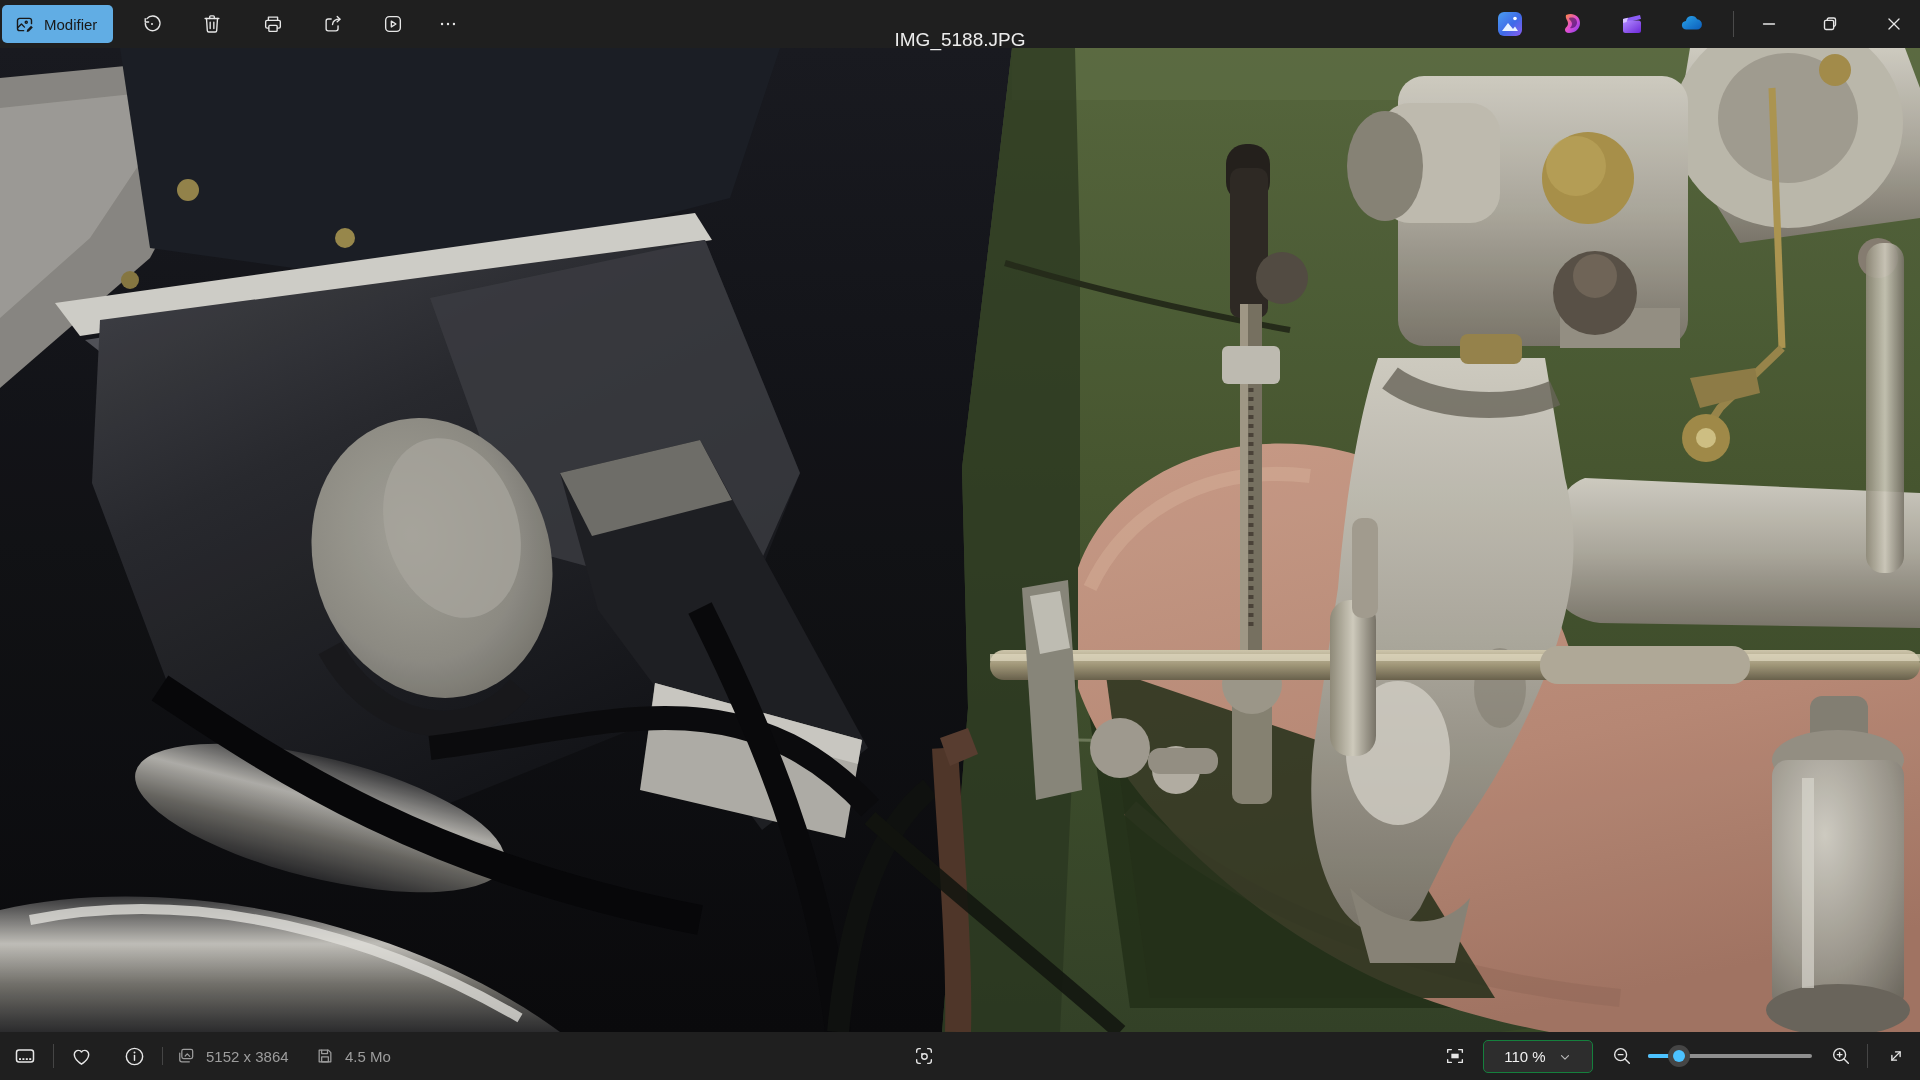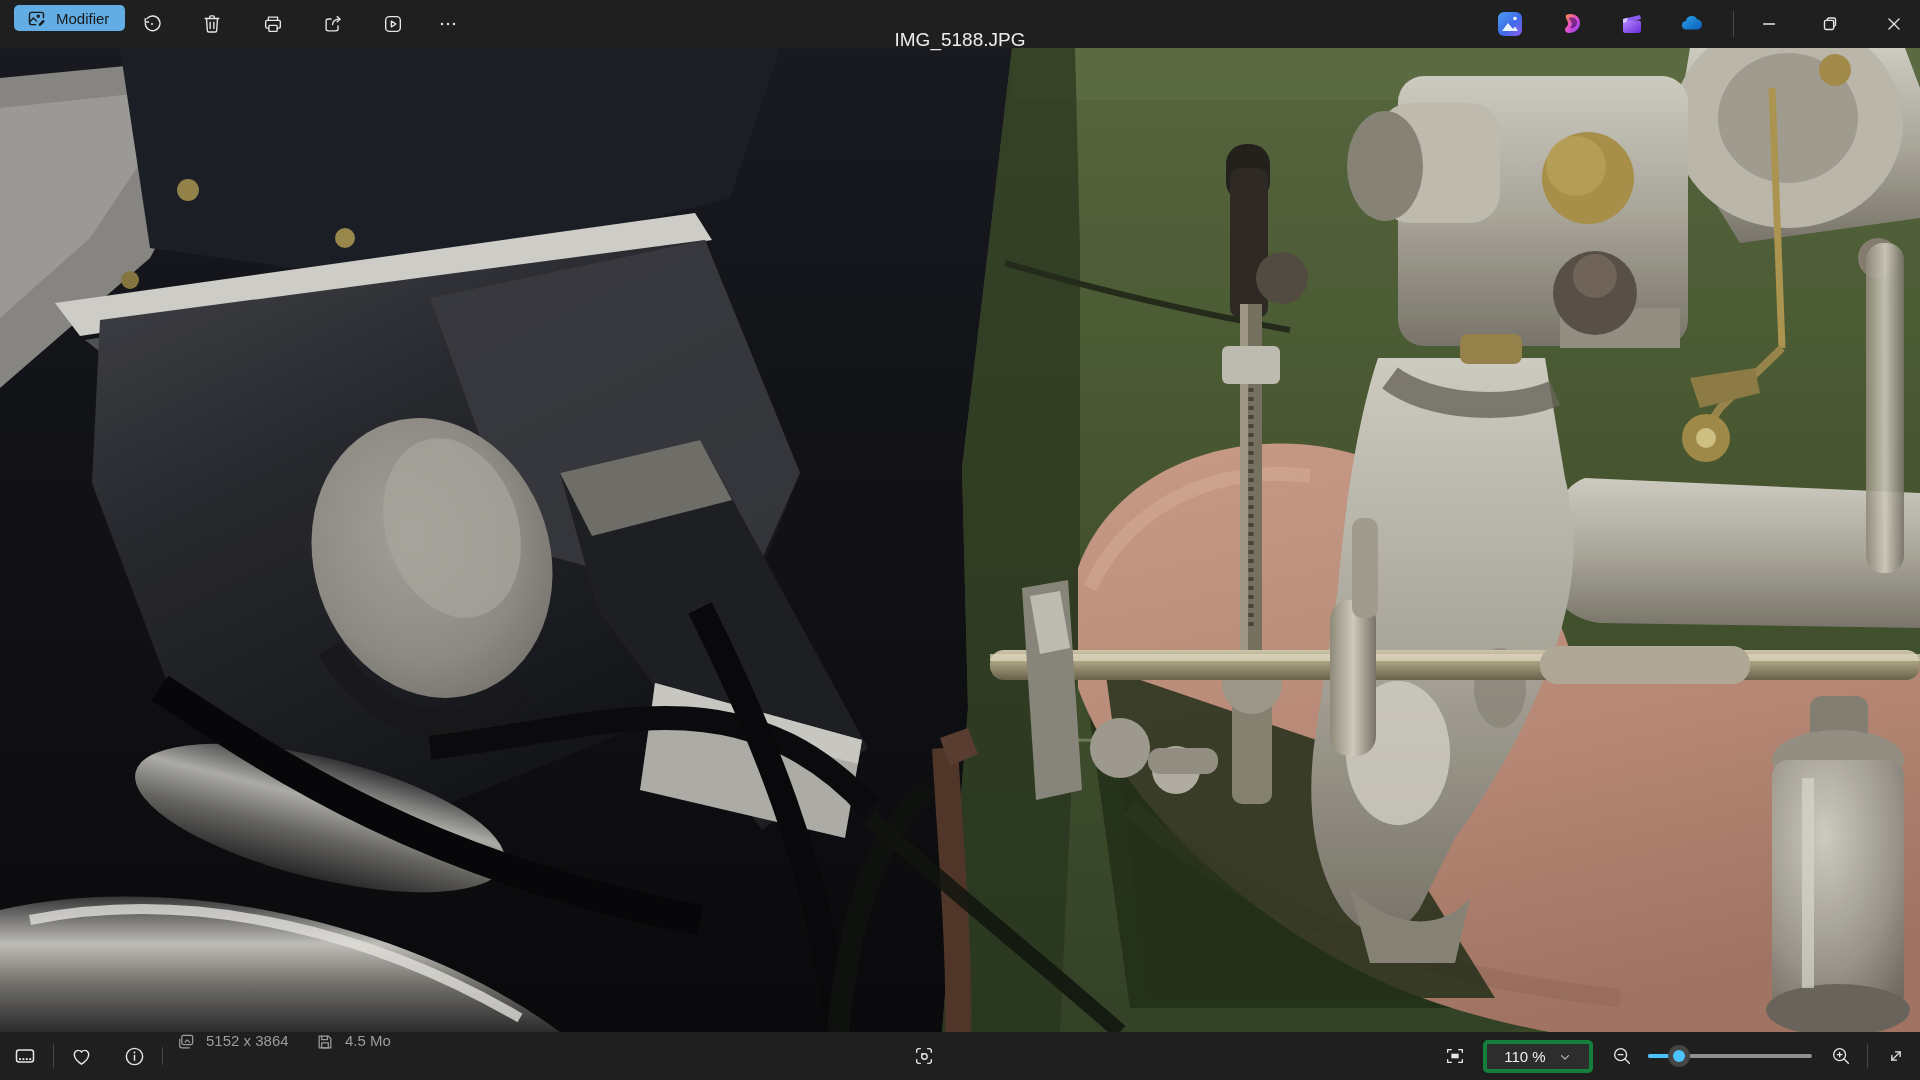--- a/index.html
+++ b/index.html
@@ -17,21 +17,21 @@
     position:absolute; top:4px; width:44px; height:40px;
     display:flex; align-items:center; justify-content:center;
     background:transparent; border:none; cursor:pointer; border-radius:4px;
   }
   .icon-btn svg { display:block; }
   .stroke-ic { fill:none; stroke:#e6e6e6; stroke-width:1.5; stroke-linecap:round; stroke-linejoin:round; }
   .stroke-muted { fill:none; stroke:#9d9d9d; stroke-width:1.5; stroke-linecap:round; stroke-linejoin:round; }
 
   
   .edit-btn {
-    position:absolute; left:14px; top:5px; height:26px; padding:0 16px 0 12px;
+    position:absolute; left:2px; top:5px; height:38px; padding:0 16px 0 12px;
     display:flex; align-items:center; gap:9px;
     background:#61ade4; color:#191919; border:none; border-radius:5px;
     font-size:15px; cursor:pointer;
   }
   .edit-btn svg { display:block; }
 
   .window-title {
     position:absolute; left:0; top:16px; width:100%; height:48px;
     display:flex; align-items:center; justify-content:center;
     color:#ececec; font-size:19px; pointer-events:none;
@@ -43,25 +43,25 @@
   .tb-sep { position:absolute; top:11px; width:1px; height:26px; background:#4a4a4a; }
 
   .caption-btn {
     position:absolute; top:0; width:46px; height:48px;
     display:flex; align-items:center; justify-content:center;
     background:transparent; border:none; cursor:pointer;
   }
 
   
   .sb-sep-tall { position:absolute; top:12px; width:1px; height:24px; background:#454545; }
-  .stat-group { position:absolute; top:0; height:48px; display:flex; gap:10px;
+  .stat-group { position:absolute; top:0; height:48px; display:flex; align-items:center; gap:10px;
     color:#9d9d9d; font-size:15px; }
   .zoom-btn {
     position:absolute; left:1483px; top:8px; width:110px; height:33px;
-    background:#2d2d2d; border:4px solid #15803d; border-radius:5px;
+    background:#2d2d2d; border:1px solid #15803d; border-radius:5px;
     display:flex; align-items:center; justify-content:center; gap:12px;
     color:#f0f0f0; font-size:15px; cursor:pointer;
   }
   .slider { position:absolute; left:1648px; top:0; width:164px; height:48px; cursor:pointer; }
   .slider .track { position:absolute; left:0; top:22px; width:164px; height:4px; border-radius:2px; background:#8f8f8f; }
   .slider .fill  { position:absolute; left:0; top:22px; width:31px; height:4px; border-radius:2px; background:#4cc2ff; }
   .slider .thumb-outer { position:absolute; left:20px; top:13px; width:22px; height:22px; border-radius:50%; background:#454545; }
   .slider .thumb-inner { position:absolute; left:25px; top:18px; width:12px; height:12px; border-radius:50%; background:#4cc2ff; }
 
   

